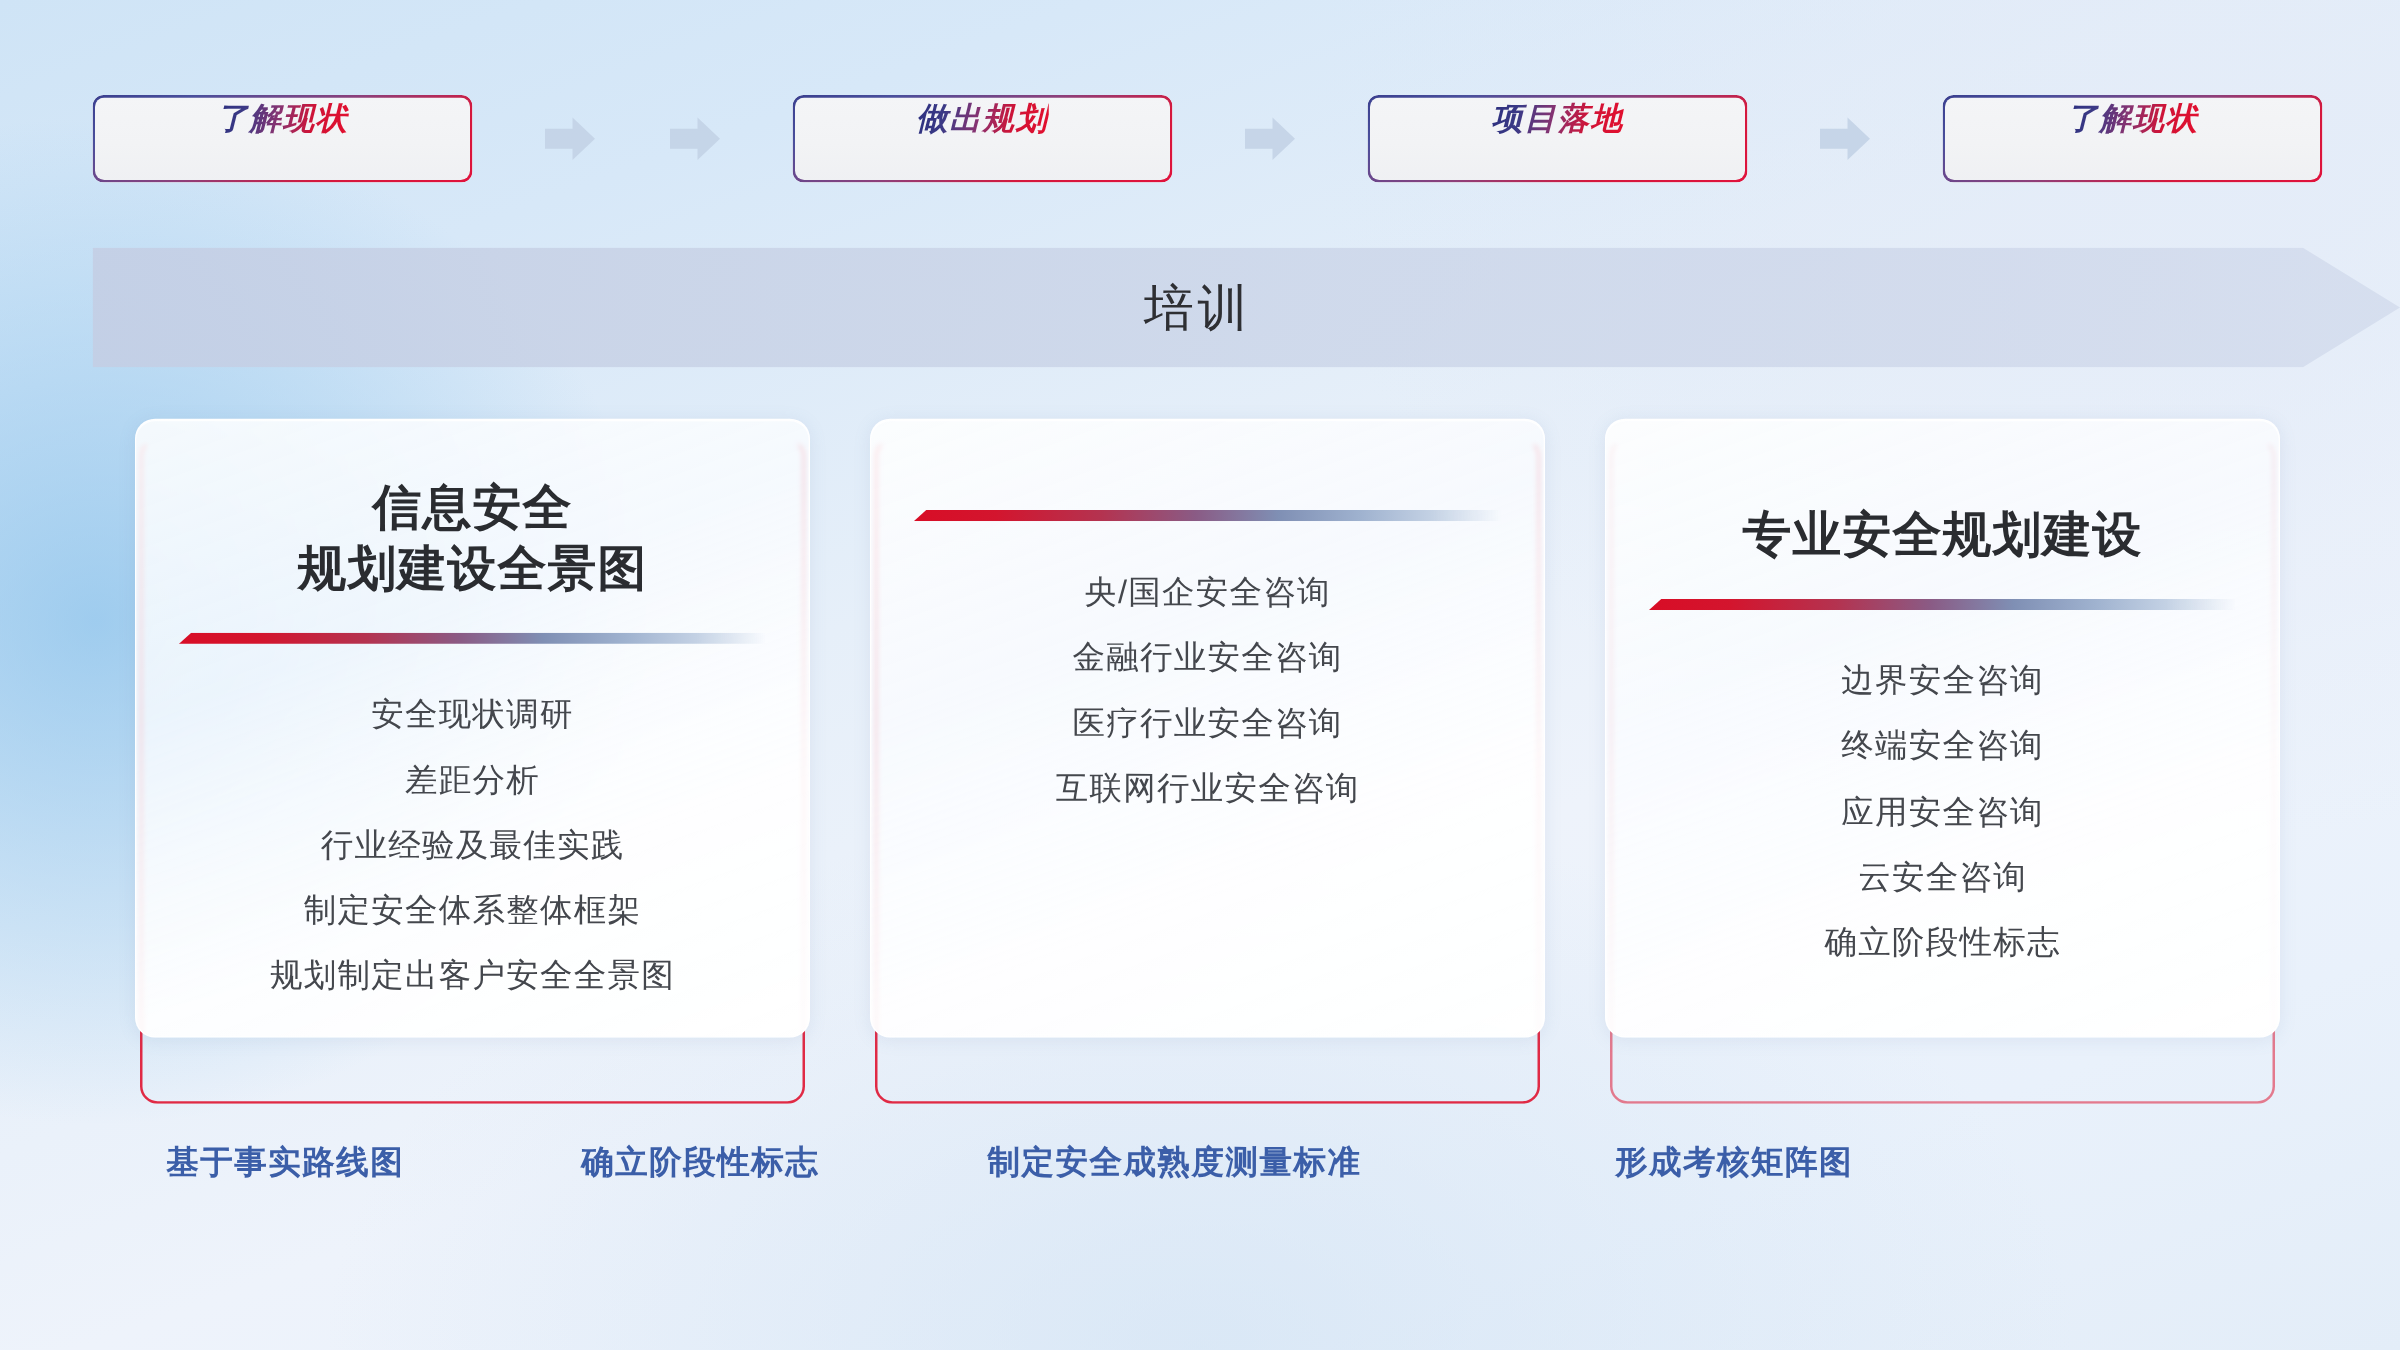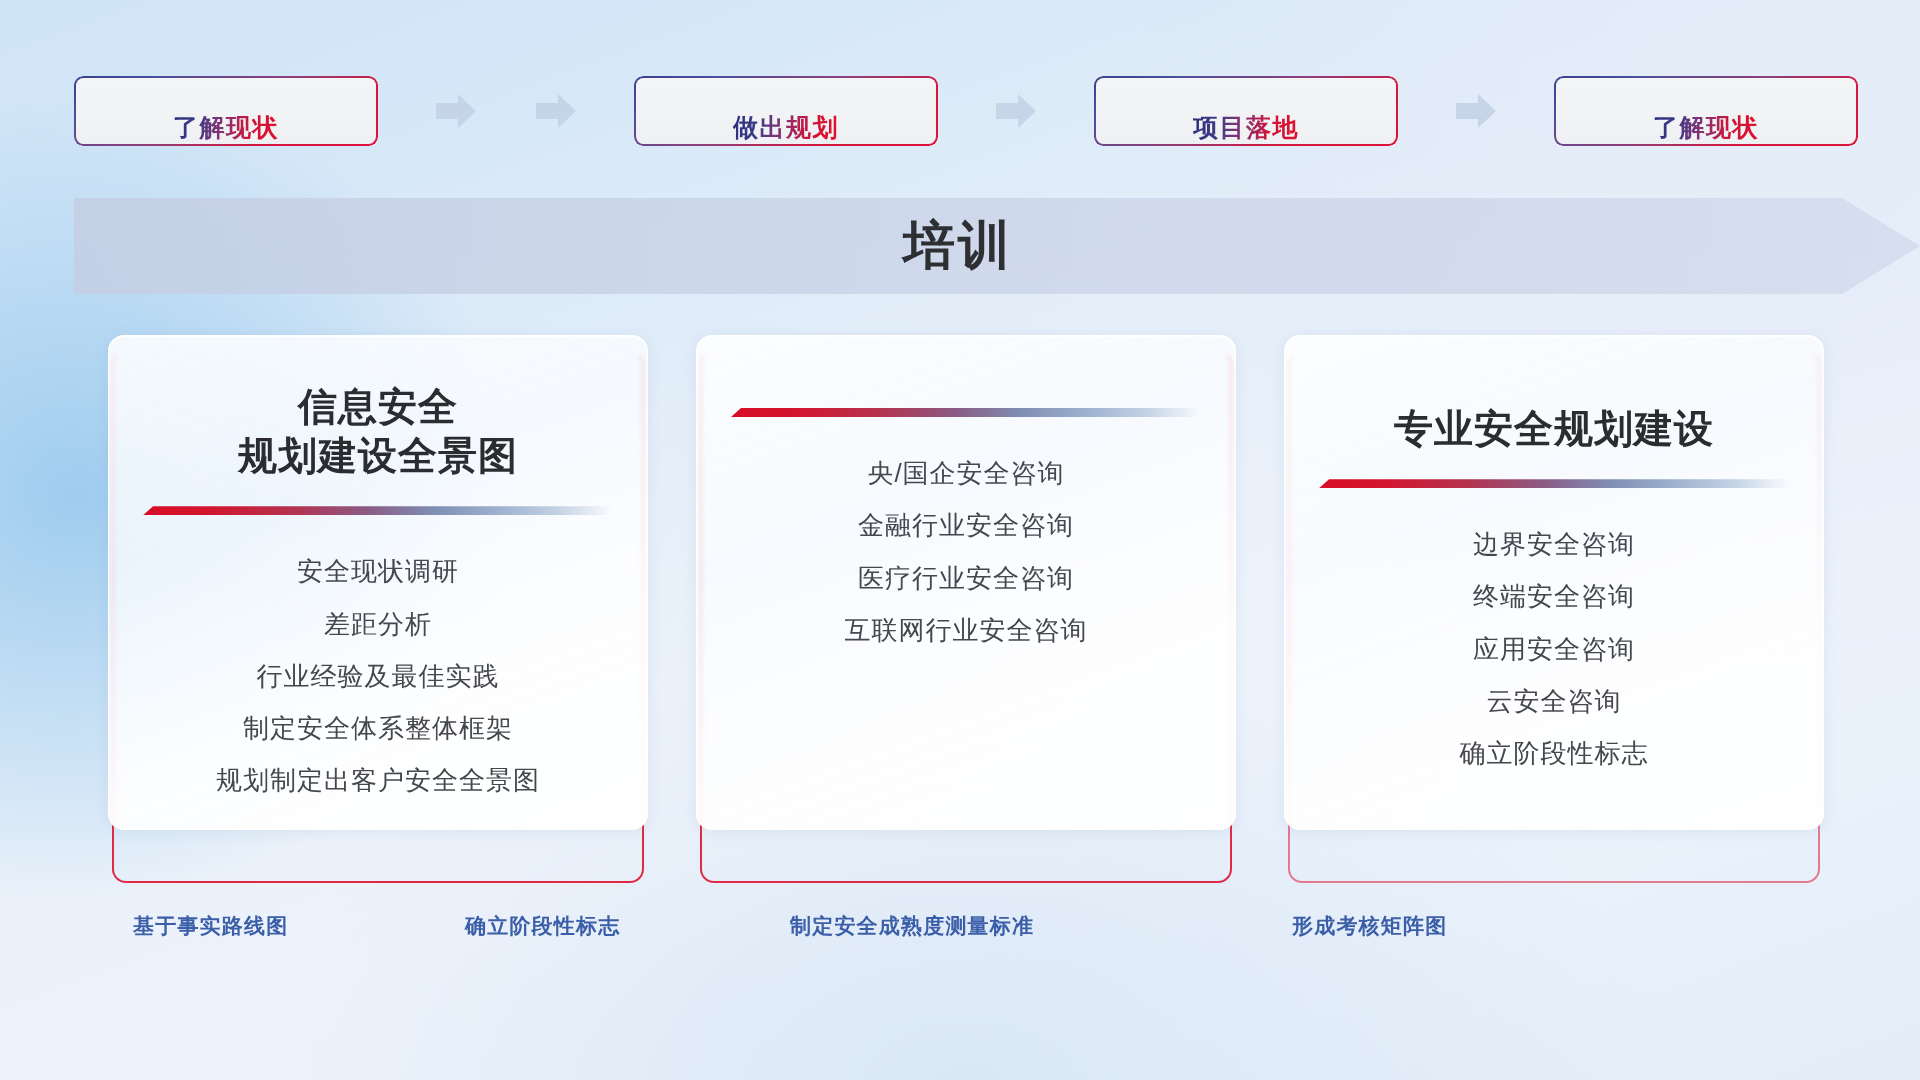--- a/index.html
+++ b/index.html
@@ -32,23 +32,24 @@
     justify-content: space-between;
   }
 
   .step-box {
     position: relative;
     width: 304px;
     height: 70px;
     border-radius: 9px;
     background: linear-gradient(180deg, #f4f5f7 0%, #f2f3f5 55%, #eff0f3 100%);
     display: flex;
-    align-items: flex-end;
+    align-items: flex-start;
     justify-content: center;
     padding: 1.6px;
+    font-style: italic;
   }
   
   .step-box::before {
     content: "";
     position: absolute;
     inset: 0;
     border-radius: 9px;
     padding: 1.6px;
     background: linear-gradient(155deg, #3a3f8f 0%, #4a4f9c 18%, #8e3f7a 48%, #d4183d 72%, #e0123c 100%);
     -webkit-mask: linear-gradient(#000 0 0) content-box, linear-gradient(#000 0 0);
@@ -96,22 +97,22 @@
         rgba(208,217,235,0.72) 100%);
     clip-path: polygon(0 0, calc(100% - 78px) 0, 100% 50%, calc(100% - 78px) 100%, 0 100%);
   }
   .banner-text {
     position: absolute;
     inset: 0;
     display: flex;
     align-items: center;
     justify-content: center;
     padding-right: 78px;
-    font-size: 52px;
-    font-weight: 700;
+    font-size: 40px;
+    font-weight: 400;
     color: #2e2f33;
     letter-spacing: 3px;
   }
 
   
   .cards {
     position: absolute;
     top: 335px;
     left: 108px;
     right: 96px;
@@ -203,21 +204,21 @@
   
   .bottom-labels {
     position: absolute;
     top: 912px;
     left: 0;
     width: 1920px;
     height: 46px;
   }
   .bottom-label {
     position: absolute;
-    font-size: 21px;
+    font-size: 26px;
     font-weight: 700;
     color: #3b5ea8;
     letter-spacing: 1.2px;
     white-space: nowrap;
   }
 </style>
 </head>
 <body>
 
 <div class="step-row">

